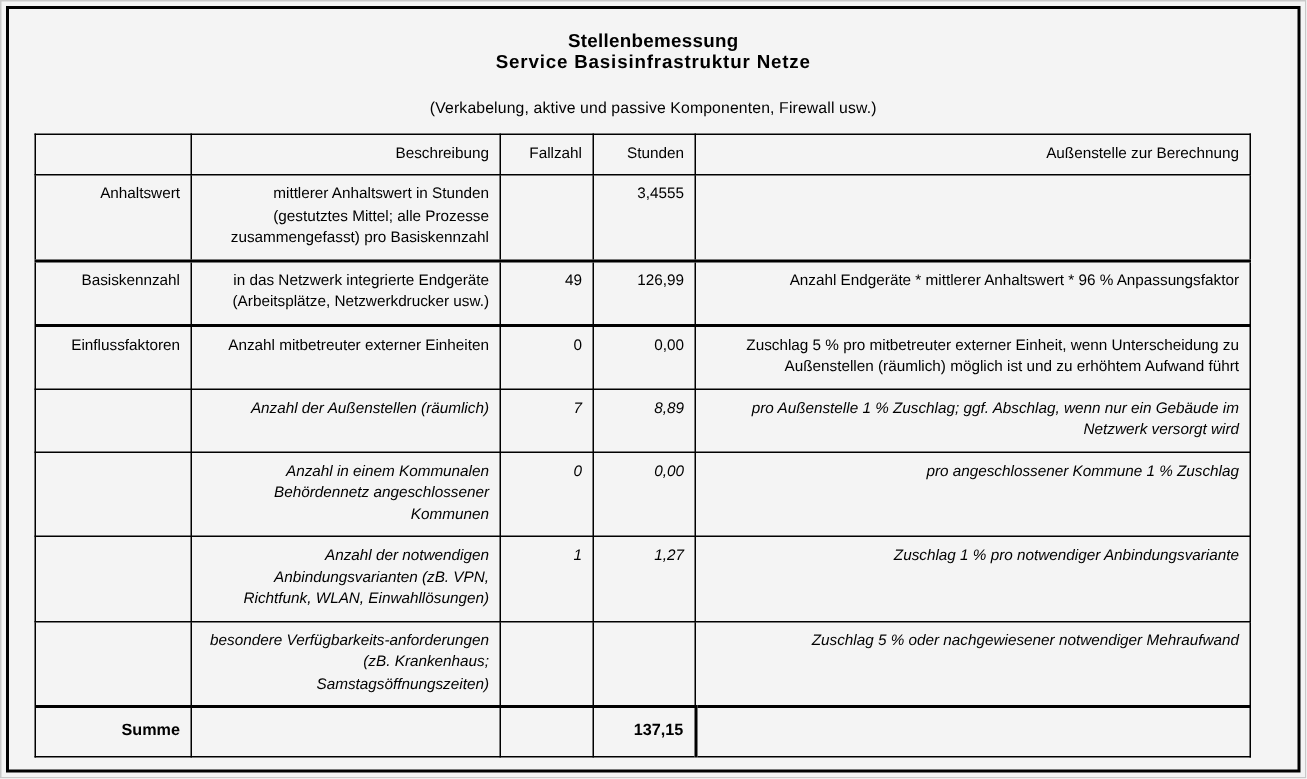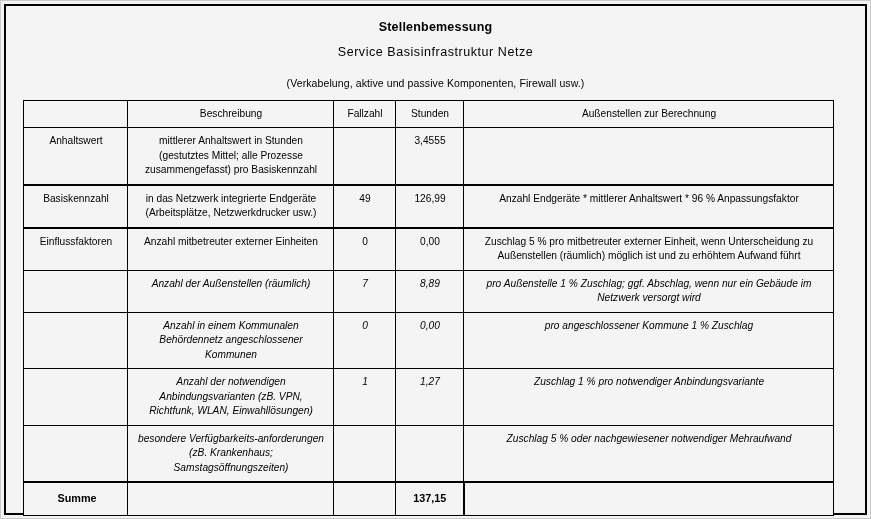--- a/index.html
+++ b/index.html
@@ -35,23 +35,22 @@
     color: #000;
   }
   .title-main {
     font-size: 12.5px;
     font-weight: bold;
     letter-spacing: 0.2px;
     margin-top: 2px;
   }
   .title-sub {
     font-size: 12.5px;
-    font-weight: normal;
+    font-weight: bold;
     letter-spacing: 0.55px;
-    margin-top: 11px;
   }
   .title-note {
     font-size: 10.5px;
     font-weight: normal;
     letter-spacing: 0.1px;
     margin-top: 18px;
   }
   table.sheet {
     margin-top: 11px;
     width: 810px;
@@ -60,21 +59,21 @@
     background: #f4f4f4;
   }
   table.sheet td, table.sheet th {
     border: 1px solid #000000;
     vertical-align: top;
     padding: 6px 7px 6px 8px;
     font-size: 10.2px;
     font-weight: normal;
     color: #000;
     line-height: 1.42;
-    text-align: center;
+    text-align: right;
     background: #f4f4f4;
   }
   
   col.c-cat   { width: 104px; }
   col.c-desc  { width: 206px; }
   col.c-fall  { width: 62px; }
   col.c-std   { width: 68px; }
   col.c-erl   { width: 370px; }
 
   thead th {
@@ -144,21 +143,21 @@
         <col class="c-fall">
         <col class="c-std">
         <col class="c-erl">
       </colgroup>
       <thead>
         <tr>
           <th class="h-cat"></th>
           <th class="h-desc">Beschreibung</th>
           <th>Fallzahl</th>
           <th class="h-std">Stunden</th>
-          <th>Außenstellen zur Berechnung</th>
+          <th>Außenstelle zur Berechnung</th>
         </tr>
       </thead>
       <tbody>
 
         <tr class="grp-end">
           <td class="cat">Anhaltswert</td>
           <td class="desc">mittlerer Anhaltswert in Stunden (gestutztes Mittel; alle Prozesse zusammengefasst) pro Basiskennzahl</td>
           <td class="num"></td>
           <td class="std">3,4555</td>
           <td class="erl"></td>

